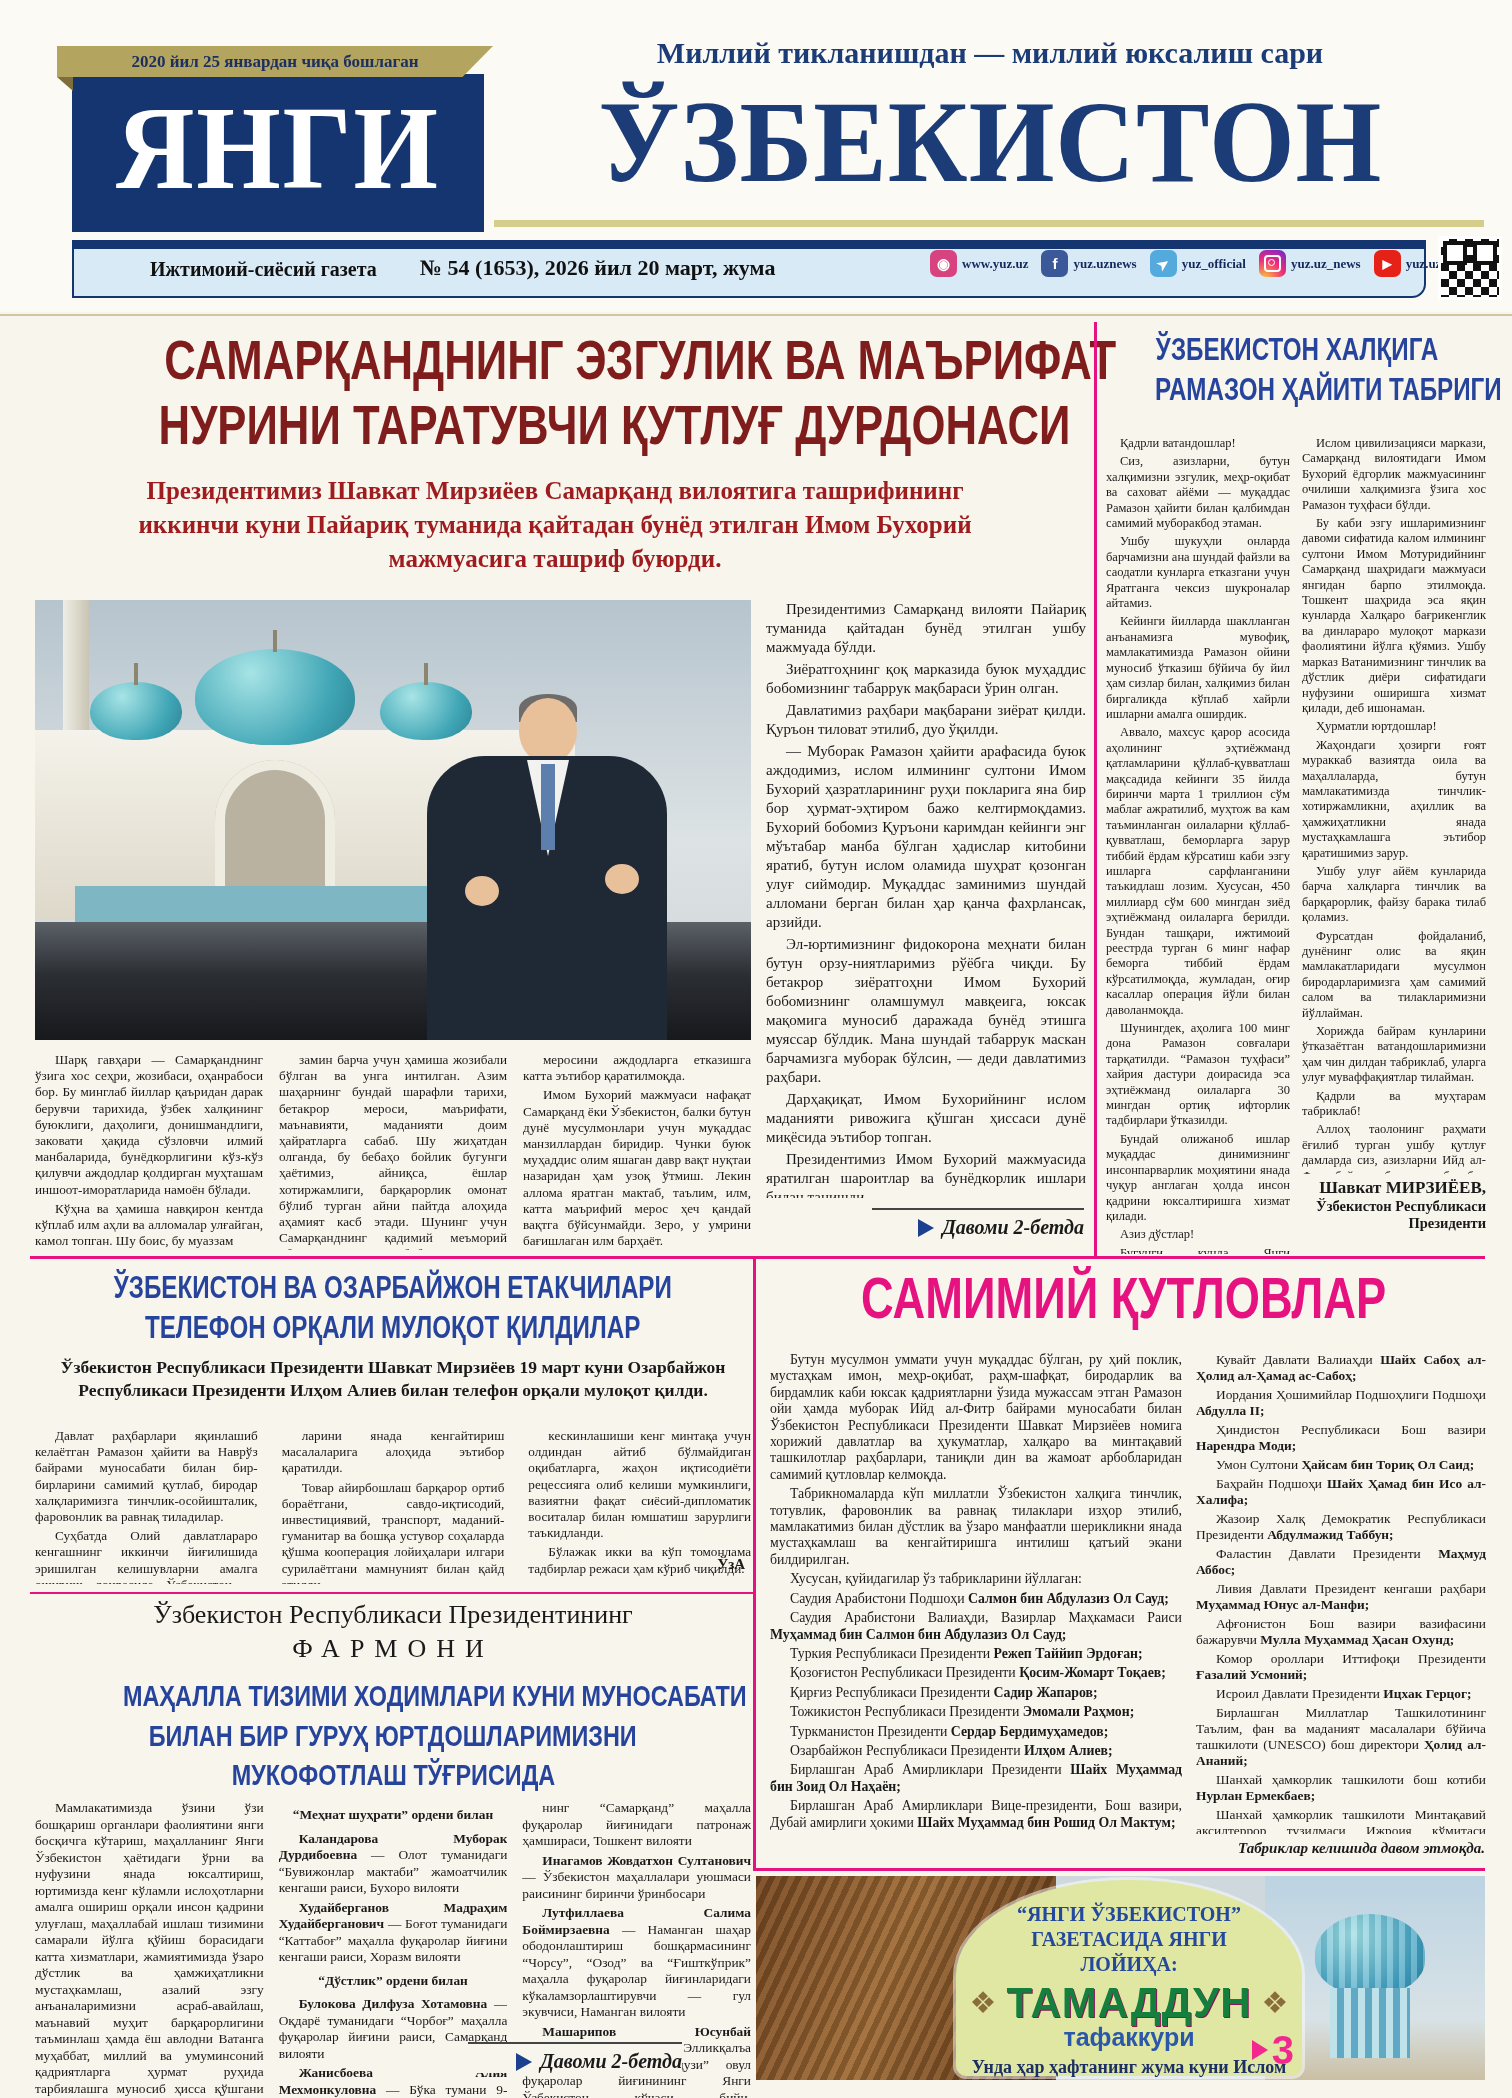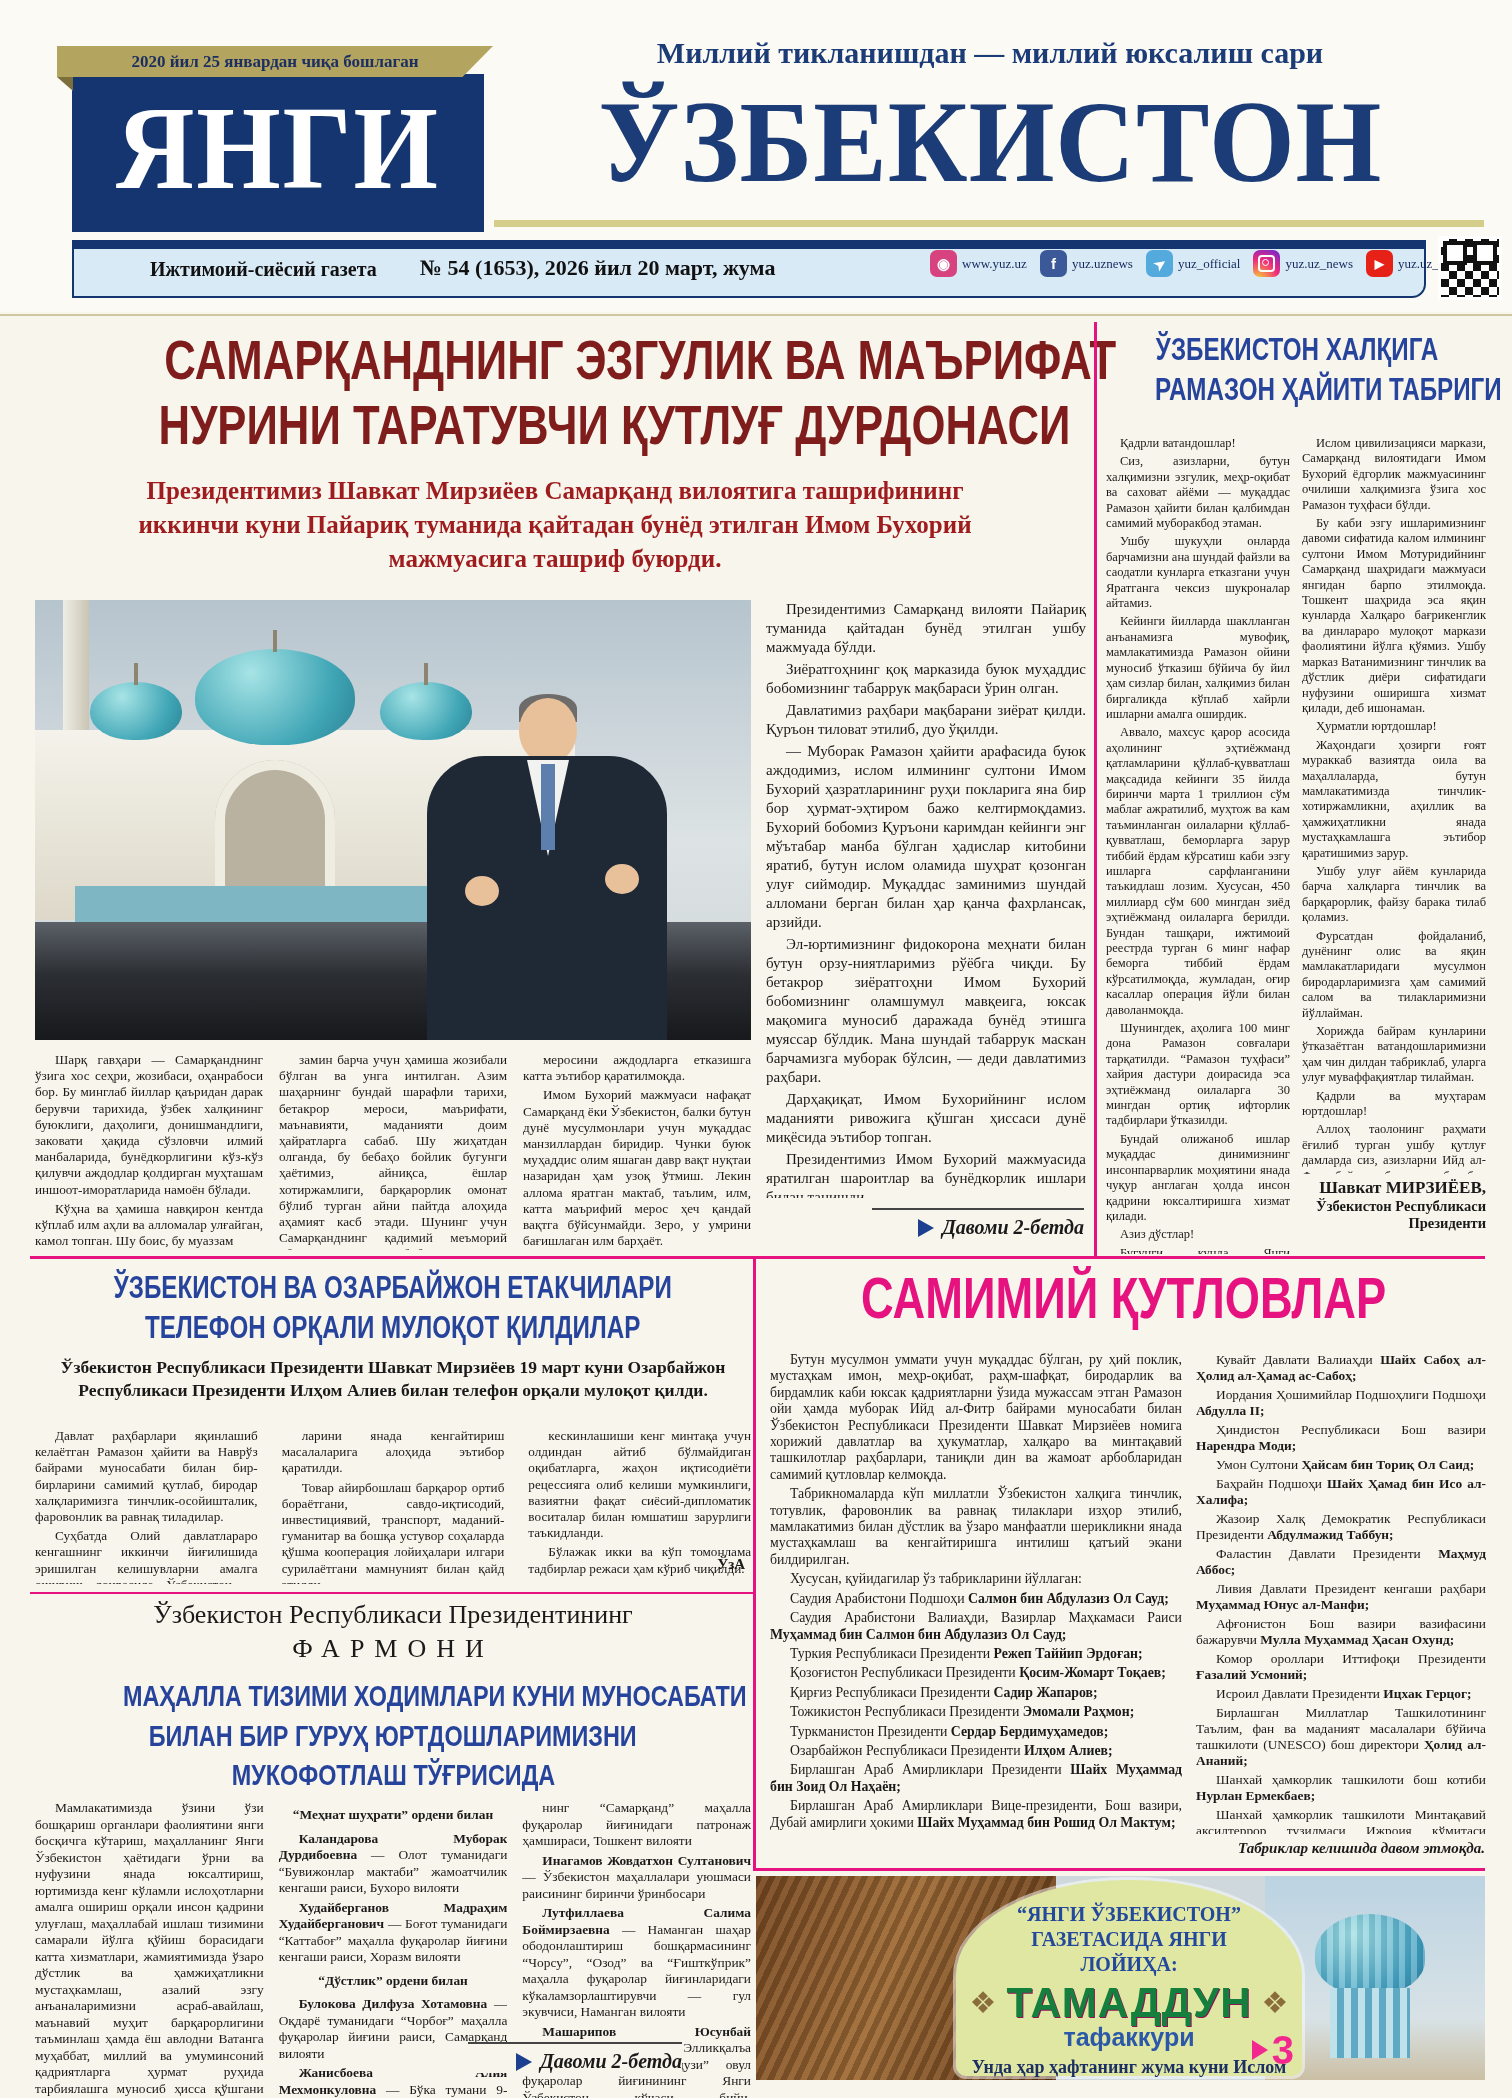--- a/index.html
+++ b/index.html
@@ -25,21 +25,21 @@
                    letter-spacing:1px;transform:scaleX(.95);}
   .gold-underline{left:494px;top:220px;width:990px;height:7px;background:#d5cd8c;}
   .info-bar{left:72px;top:240px;width:1354px;height:58px;background:#d9eaf7;
             border:2px solid #14356f;border-top-width:9px;border-bottom-right-radius:14px;box-sizing:border-box;}
   .gazeta-label{left:150px;top:258px;font-size:20px;font-weight:bold;color:#111;}
   .issue-line{left:420px;top:255px;font-size:22px;font-weight:bold;color:#111;}
   .socials{left:930px;top:250px;display:flex;gap:13px;align-items:center;}
   .soc{display:flex;align-items:center;gap:5px;}
   .soc-ic{width:27px;height:27px;border-radius:7px;display:flex;align-items:center;justify-content:center;
           color:#fff;font-family:"Liberation Sans",sans-serif;font-weight:bold;font-size:15px;flex:0 0 auto;}
-  .soc-label{font-size:13px;font-weight:normal;color:#13295c;}
+  .soc-label{font-size:13px;font-weight:bold;color:#13295c;}
   .ic-yuz{background:#d6437e;}
   .ic-fb{background:#3b5998;}
   .ic-tg{background:#55aadd;}
   .ic-ig{background:radial-gradient(circle at 20% 110%,#f9ce34,#ee2a7b 55%,#6228d7);}
   .ic-yt{background:#e62117;font-size:12px;}
   .ig-glyph{width:13px;height:13px;border:2px solid #fff;border-radius:4px;position:relative;}
   .ig-glyph::after{content:'';position:absolute;top:2px;left:2px;width:5px;height:5px;
                    border:1.5px solid #fff;border-radius:50%;}
   .tg-glyph{display:inline-block;transform:rotate(-35deg);font-size:14px;}
   .qr{left:1438px;top:236px;width:64px;height:64px;border:3px solid #fff;box-sizing:border-box;
@@ -278,21 +278,21 @@
       <p>Бугунги кунда Янги Ўзбекистон ўз тараққиётининг янада юқори босқичига қадам қўймоқда. Кенг кўламли ислоҳотларимиз туфайли барча соҳа ва тармоқларда ўсиш ва юксалиш суръатлари ортиб бормоқда. Диний-маърифий соҳанинг ривожланишига, ислом цивилизациясининг бой меросини чуқур ўрганиш ва уни кенг тарғиб қилишга ҳам катта ишлар амалга оширилмоқда.</p>
     </div>
   <div class="abs ram-col2 col">
       <p>Ислом цивилизацияси маркази, Самарқанд вилоятидаги Имом Бухорий ёдгорлик мажмуасининг очилиши халқимизга ўзига хос Рамазон туҳфаси бўлди.</p>
       <p>Бу каби эзгу ишларимизнинг давоми сифатида калом илмининг султони Имом Мотуридийнинг Самарқанд шаҳридаги мажмуаси янгидан барпо этилмоқда. Тошкент шаҳрида эса яқин кунларда Халқаро бағрикенглик ва динлараро мулоқот маркази фаолиятини йўлга қўямиз. Ушбу марказ Ватанимизнинг тинчлик ва дўстлик диёри сифатидаги нуфузини оширишга хизмат қилади, деб ишонаман.</p>
       <p>Ҳурматли юртдошлар!</p>
       <p>Жаҳондаги ҳозирги ғоят мураккаб вазиятда оила ва маҳаллаларда, бутун мамлакатимизда тинчлик-хотиржамликни, аҳиллик ва ҳамжиҳатликни янада мустаҳкамлашга эътибор қаратишимиз зарур.</p>
       <p>Ушбу улуғ айём кунларида барча халқларга тинчлик ва барқарорлик, файзу барака тилаб қоламиз.</p>
       <p>Фурсатдан фойдаланиб, дунёнинг олис ва яқин мамлакатларидаги мусулмон биродарларимизга ҳам самимий салом ва тилакларимизни йўллайман.</p>
       <p>Хорижда байрам кунларини ўтказаётган ватандошларимизни ҳам чин дилдан табриклаб, уларга улуғ муваффақиятлар тилайман.</p>
-      <p>Қадрли ва муҳтарам юртдошлар!</p>
+      <p>Қадрли ва муҳтарам табриклаб!</p>
       <p>Аллоҳ таолонинг раҳмати ёғилиб турган ушбу қутлуғ дамларда сиз, азизларни Ийд ал-Фитр байрами билан яна бир бор муборакбод этиб, барчангизга сиҳат-саломатлик, бахт-саодат, хонадонларингизга тинчлик-хотиржамлик, файзу барака тилайман.</p>
     </div>
   <div class="abs ram-sign">
     <div class="n">Шавкат МИРЗИЁЕВ,</div>
     <div class="t">Ўзбекистон Республикаси</div>
     <div class="t">Президенти</div>
   </div>
 
   <div class="abs az-hl">
     <span class="condline"><span class="cond">ЎЗБЕКИСТОН ВА ОЗАРБАЙЖОН ЕТАКЧИЛАРИ</span></span>

